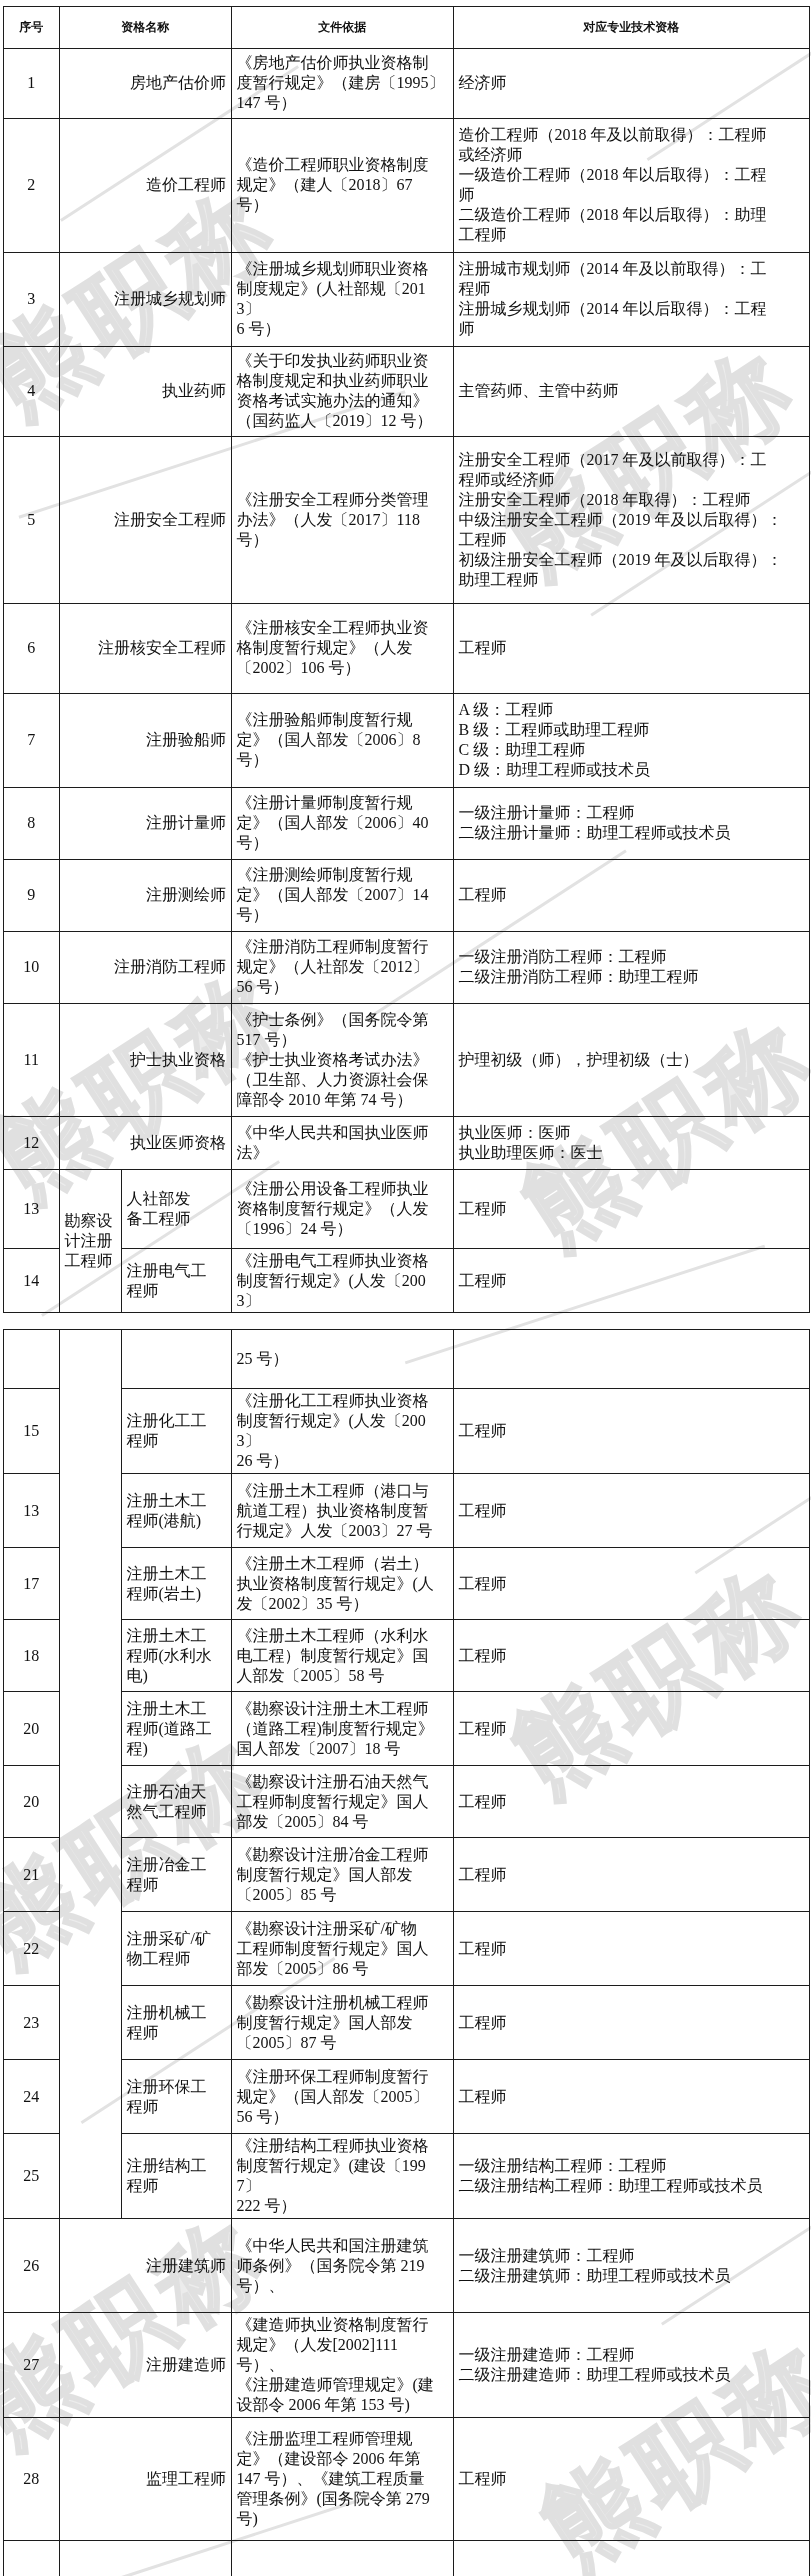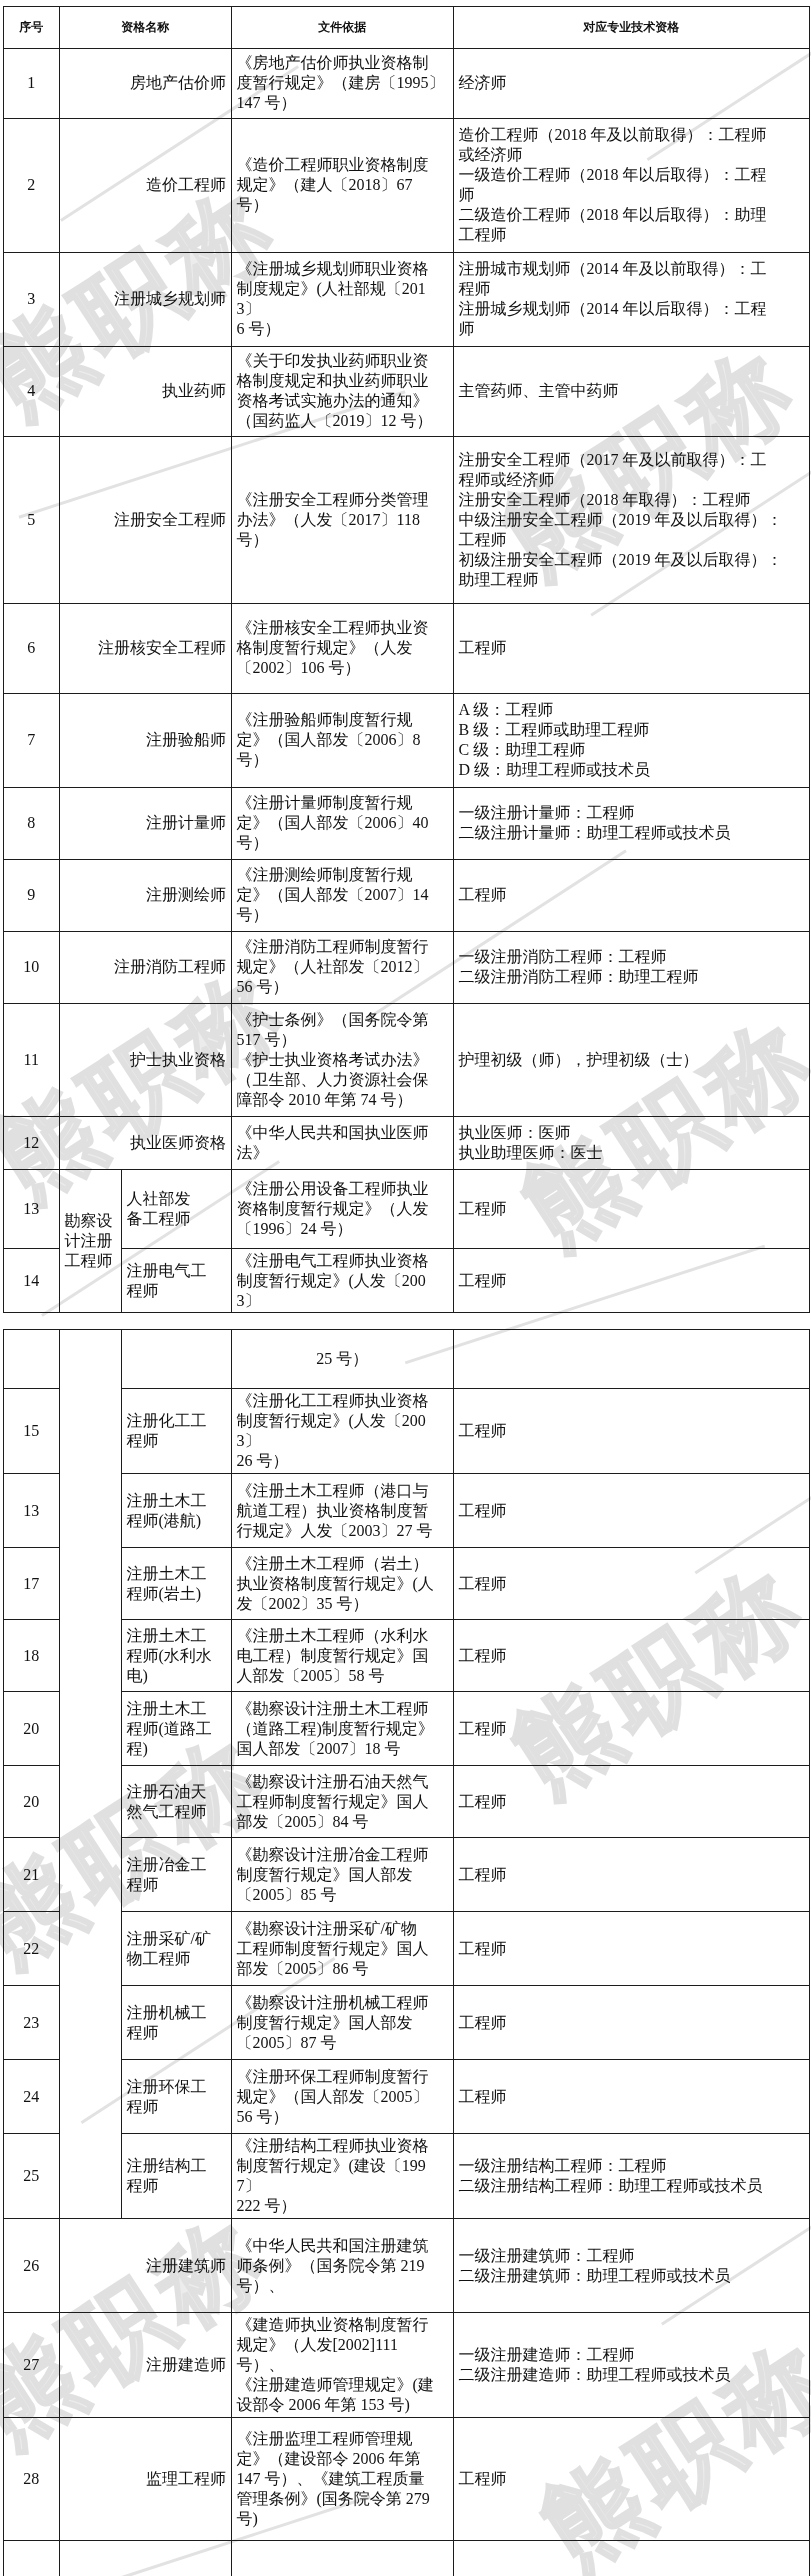--- a/index.html
+++ b/index.html
@@ -54,21 +54,21 @@
     font-size:12px;
     font-weight:bold;
     padding:7.6px 1.9px;
   }
   .c-no   { text-align:center; padding:1.9px 0.9px; }
   .c-name { padding-left:9.4px;text-align:right; }
   .c-group{ padding:1.9px 6.6px; }
   .c-sub  { padding:1.9px 5.7px; }
   .c-doc  { padding:1.9px 5.7px; }
   .c-qual { padding:1.9px 7.6px; }
-  .v-top  { vertical-align:top;text-align:center; }
+  .v-top  { vertical-align:top; }
 </style>
 </head>
 <body>
 
 <div class="wm-layer">
   <div class="wm" style="left:-28px; top:236px;">熊职称</div>
   <div class="wm" style="left:491px; top:396px;">熊职称</div>
   <div class="wm" style="left:-19px; top:1019px;">熊职称</div>
   <div class="wm" style="left:510px; top:1067px;">熊职称</div>
   <div class="wm" style="left:500px; top:1614px;">熊职称</div>

